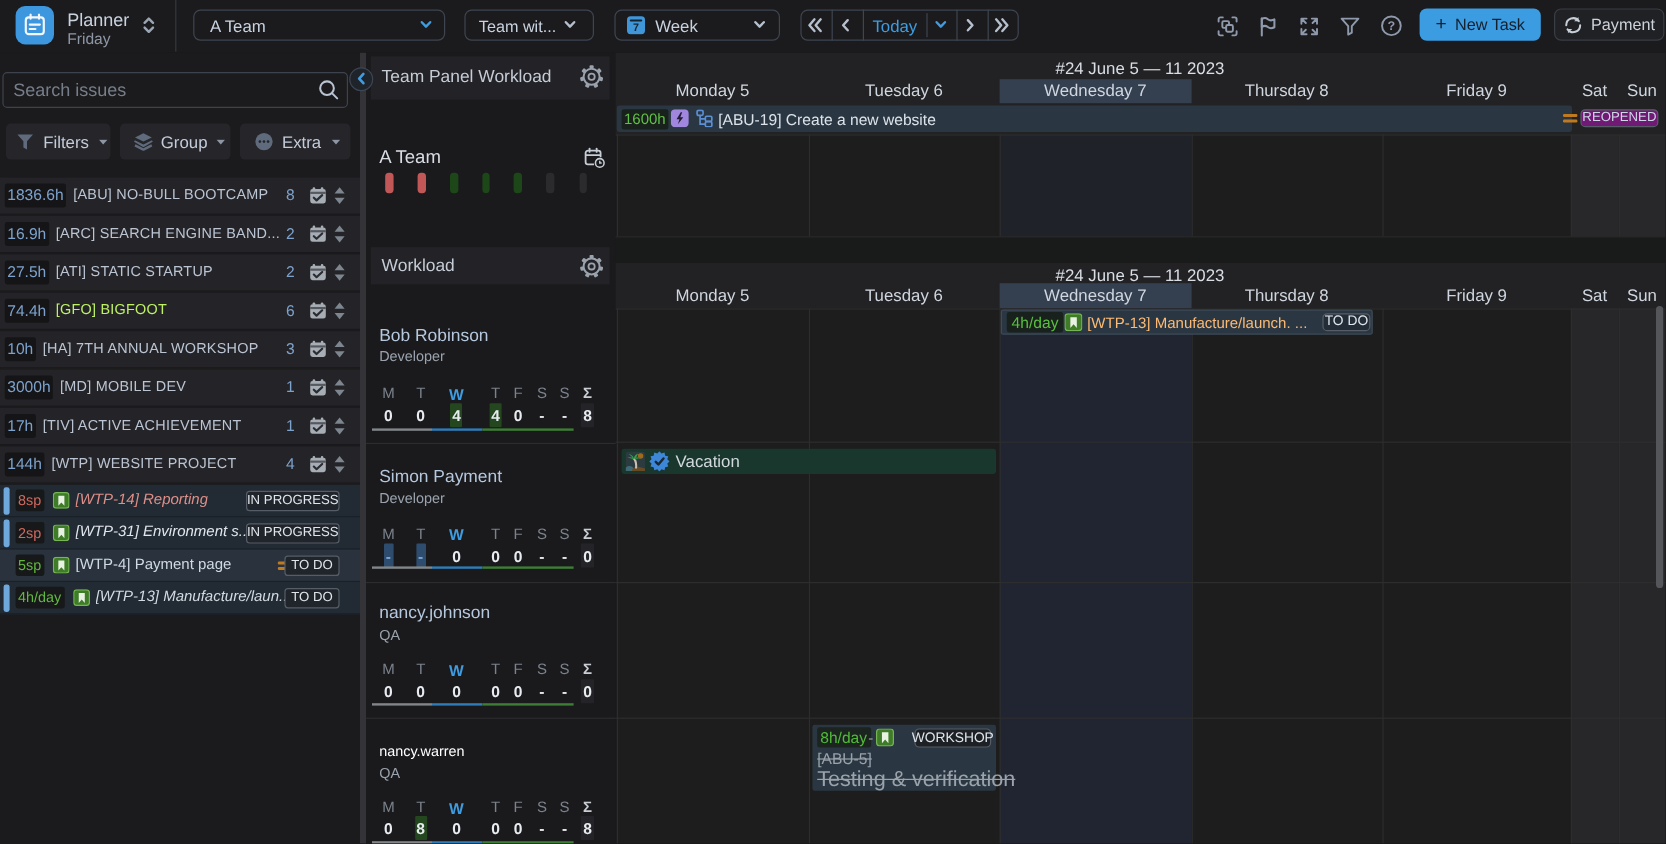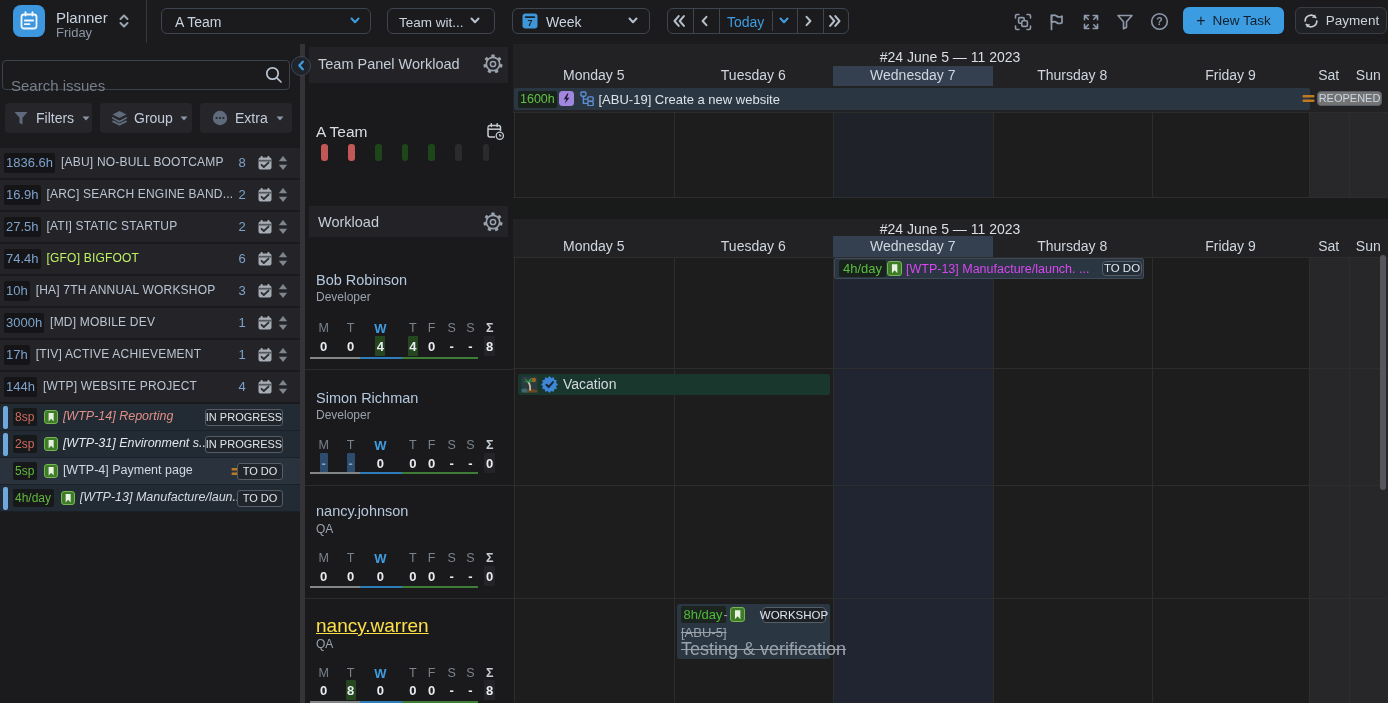--- a/index.html
+++ b/index.html
@@ -116,21 +116,21 @@
 <div style="position:absolute;left:1295px;top:7px;width:92px;height:27px;background:#202125;border:1px solid #393d44;border-radius:6px;display:flex;align-items:center;justify-content:center;color:#ccd3db;font-size:13.5px;">
     <svg width="16" height="16" viewBox="0 0 16 16">
       <path d="M13.8 8a5.8 5.8 0 0 1-10.5 3.4 M2.2 8A5.8 5.8 0 0 1 12.7 4.6" fill="none" stroke="#c6cdd6" stroke-width="1.7" stroke-linecap="round"></path>
       <path d="M12.4 1.2v3.6H8.8z" fill="#c6cdd6"></path>
       <path d="M3.6 14.8v-3.6h3.6z" fill="#c6cdd6"></path>
     </svg>
     <span style="margin-left:7px;">Payment</span>
   </div>
 <div style="position:absolute;left:0px;top:44px;width:300px;height:659px;background:#1b1b1d;"></div>
 <div style="position:absolute;left:2px;top:60px;width:288px;height:30px;border:1px solid #3d434d;border-radius:4px;"></div>
-<div style="position:absolute;left:11px;top:76px;font-size:15px;color:#767e8a;white-space:nowrap;line-height:19px;">Search issues</div>
+<div style="position:absolute;left:11px;top:66px;font-size:15px;color:#767e8a;white-space:nowrap;line-height:19px;">Search issues</div>
 <div class="ic" style="position:absolute;left:265px;top:66px;width:18px;height:18px;">
     <svg width="18" height="18" viewBox="0 0 18 18">
       <circle cx="7.5" cy="7.5" r="5.7" fill="none" stroke="#b9c3d2" stroke-width="1.7"></circle>
       <line x1="11.8" y1="11.8" x2="16" y2="16" stroke="#b9c3d2" stroke-width="1.7" stroke-linecap="round"></line>
     </svg>
   </div>
 <div style="position:absolute;left:5px;top:103px;width:87px;height:30px;background:#26262a;border-radius:4px;display:flex;align-items:center;color:#c2ccda;font-size:14px;padding-left:8px;">
     <svg width="16" height="15" viewBox="0 0 16 15">
       <path d="M1.5 1h13l-5 5.8v6.7l-3-1.5V6.8z" fill="#5f6b7c"></path>
     </svg>
@@ -438,21 +438,21 @@
 <div style="position:absolute;left:412.9px;top:338px;font-size:13px;color:#e8ecf0;white-space:nowrap;line-height:17px;transform:translateX(-50%);font-weight:bold;">4</div>
 <div style="position:absolute;left:431.7px;top:338px;font-size:13px;color:#e8ecf0;white-space:nowrap;line-height:17px;transform:translateX(-50%);font-weight:bold;">0</div>
 <div style="position:absolute;left:451.6px;top:338px;font-size:13px;color:#e8ecf0;white-space:nowrap;line-height:17px;transform:translateX(-50%);font-weight:bold;">-</div>
 <div style="position:absolute;left:470.5px;top:338px;font-size:13px;color:#e8ecf0;white-space:nowrap;line-height:17px;transform:translateX(-50%);font-weight:bold;">-</div>
 <div style="position:absolute;left:484.2px;top:336px;width:11px;height:20px;background:#242428;border-radius:1px;"></div>
 <div style="position:absolute;left:489.7px;top:338px;font-size:13px;color:#e8ecf0;white-space:nowrap;line-height:17px;transform:translateX(-50%);font-weight:bold;">8</div>
 <div style="position:absolute;left:310px;top:356.5px;width:50px;height:2.5px;background:#828689;"></div>
 <div style="position:absolute;left:360px;top:356.5px;width:41.5px;height:2.5px;background:#2e7cba;"></div>
 <div style="position:absolute;left:401.5px;top:356.5px;width:76.5px;height:2.5px;background:#3e7d35;"></div>
 <div style="position:absolute;left:305px;top:369px;width:208px;height:1px;background:#2c2c30;"></div>
-<div style="position:absolute;left:316px;top:388.5px;font-size:14.5px;color:#b6c8de;white-space:nowrap;line-height:18.5px;">Simon Richman</div>
+<div style="position:absolute;left:316px;top:388.5px;font-size:14.5px;color:#b6c8de;white-space:nowrap;line-height:18.5px;">Simon Payment</div>
 <div style="position:absolute;left:316px;top:407px;font-size:12px;color:#9aa3ad;white-space:nowrap;line-height:16px;">Developer</div>
 <div style="position:absolute;left:323.7px;top:436.5px;font-size:12.5px;color:#7a828c;white-space:nowrap;line-height:16.5px;transform:translateX(-50%);">M</div>
 <div style="position:absolute;left:350.6px;top:436.5px;font-size:12.5px;color:#7a828c;white-space:nowrap;line-height:16.5px;transform:translateX(-50%);">T</div>
 <div style="position:absolute;left:380.4px;top:436.5px;font-size:13px;color:#3f9ce0;white-space:nowrap;line-height:17px;transform:translateX(-50%);font-weight:bold;">W</div>
 <div style="position:absolute;left:412.9px;top:436.5px;font-size:12.5px;color:#7a828c;white-space:nowrap;line-height:16.5px;transform:translateX(-50%);">T</div>
 <div style="position:absolute;left:431.7px;top:436.5px;font-size:12.5px;color:#7a828c;white-space:nowrap;line-height:16.5px;transform:translateX(-50%);">F</div>
 <div style="position:absolute;left:451.6px;top:436.5px;font-size:12.5px;color:#7a828c;white-space:nowrap;line-height:16.5px;transform:translateX(-50%);">S</div>
 <div style="position:absolute;left:470.5px;top:436.5px;font-size:12.5px;color:#7a828c;white-space:nowrap;line-height:16.5px;transform:translateX(-50%);">S</div>
 <div style="position:absolute;left:489.7px;top:436.5px;font-size:12.5px;color:#c8cdd4;white-space:nowrap;line-height:16.5px;transform:translateX(-50%);font-weight:bold;">Σ</div>
 <div style="position:absolute;left:319.7px;top:452.5px;width:8px;height:20px;background:#2e4d6e;border-radius:1px;"></div>
@@ -486,21 +486,21 @@
 <div style="position:absolute;left:412.9px;top:567.5px;font-size:13px;color:#e8ecf0;white-space:nowrap;line-height:17px;transform:translateX(-50%);font-weight:bold;">0</div>
 <div style="position:absolute;left:431.7px;top:567.5px;font-size:13px;color:#e8ecf0;white-space:nowrap;line-height:17px;transform:translateX(-50%);font-weight:bold;">0</div>
 <div style="position:absolute;left:451.6px;top:567.5px;font-size:13px;color:#e8ecf0;white-space:nowrap;line-height:17px;transform:translateX(-50%);font-weight:bold;">-</div>
 <div style="position:absolute;left:470.5px;top:567.5px;font-size:13px;color:#e8ecf0;white-space:nowrap;line-height:17px;transform:translateX(-50%);font-weight:bold;">-</div>
 <div style="position:absolute;left:484.2px;top:565.5px;width:11px;height:20px;background:#242428;border-radius:1px;"></div>
 <div style="position:absolute;left:489.7px;top:567.5px;font-size:13px;color:#e8ecf0;white-space:nowrap;line-height:17px;transform:translateX(-50%);font-weight:bold;">0</div>
 <div style="position:absolute;left:310px;top:585.5px;width:50px;height:2.5px;background:#828689;"></div>
 <div style="position:absolute;left:360px;top:585.5px;width:41.5px;height:2.5px;background:#2e7cba;"></div>
 <div style="position:absolute;left:401.5px;top:585.5px;width:76.5px;height:2.5px;background:#3e7d35;"></div>
 <div style="position:absolute;left:305px;top:597.5px;width:208px;height:1px;background:#2c2c30;"></div>
-<div style="position:absolute;left:316px;top:616.5px;font-size:19px;color:#fde047;white-space:nowrap;line-height:18.5px;text-decoration:underline;">nancy.warren</div>
+<div style="position:absolute;left:316px;top:616.5px;font-size:12px;color:#ffffff;white-space:nowrap;line-height:18.5px;">nancy.warren</div>
 <div style="position:absolute;left:316px;top:636px;font-size:12px;color:#9aa3ad;white-space:nowrap;line-height:16px;">QA</div>
 <div style="position:absolute;left:323.7px;top:665px;font-size:12.5px;color:#7a828c;white-space:nowrap;line-height:16.5px;transform:translateX(-50%);">M</div>
 <div style="position:absolute;left:350.6px;top:665px;font-size:12.5px;color:#7a828c;white-space:nowrap;line-height:16.5px;transform:translateX(-50%);">T</div>
 <div style="position:absolute;left:380.4px;top:665px;font-size:13px;color:#3f9ce0;white-space:nowrap;line-height:17px;transform:translateX(-50%);font-weight:bold;">W</div>
 <div style="position:absolute;left:412.9px;top:665px;font-size:12.5px;color:#7a828c;white-space:nowrap;line-height:16.5px;transform:translateX(-50%);">T</div>
 <div style="position:absolute;left:431.7px;top:665px;font-size:12.5px;color:#7a828c;white-space:nowrap;line-height:16.5px;transform:translateX(-50%);">F</div>
 <div style="position:absolute;left:451.6px;top:665px;font-size:12.5px;color:#7a828c;white-space:nowrap;line-height:16.5px;transform:translateX(-50%);">S</div>
 <div style="position:absolute;left:470.5px;top:665px;font-size:12.5px;color:#7a828c;white-space:nowrap;line-height:16.5px;transform:translateX(-50%);">S</div>
 <div style="position:absolute;left:489.7px;top:665px;font-size:12.5px;color:#c8cdd4;white-space:nowrap;line-height:16.5px;transform:translateX(-50%);font-weight:bold;">Σ</div>
 <div style="position:absolute;left:323.7px;top:681.5px;font-size:13px;color:#e8ecf0;white-space:nowrap;line-height:17px;transform:translateX(-50%);font-weight:bold;">0</div>
@@ -542,21 +542,21 @@
       <rect x="7.8" y="10.4" width="5.4" height="4.2" rx="1.1" fill="none" stroke="#5b8fd4" stroke-width="1.4"></rect>
     </svg>
   </div>
 <div style="position:absolute;left:598.5px;top:91px;font-size:13px;color:#dbe2ea;white-space:nowrap;line-height:17px;">[ABU-19] Create a new website</div>
 <div class="ic" style="position:absolute;left:1302px;top:94px;width:13px;height:9px;">
     <svg width="13" height="9" viewBox="0 0 13 9">
       <rect x="0.5" y="1" width="12" height="2.4" rx="1" fill="#bf7a20"></rect>
       <rect x="0.5" y="5.6" width="12" height="2.4" rx="1" fill="#bf7a20"></rect>
     </svg>
   </div>
-<div style="position:absolute;left:1317px;top:90.5px;width:65px;height:15.5px;border:1.5px solid #575d66;border-radius:4px;background:#737373;color:#ccd6e4;font-size:11px;display:flex;align-items:center;justify-content:center;">REOPENED</div>
+<div style="position:absolute;left:1317px;top:90.5px;width:65px;height:15.5px;border:1.5px solid #575d66;border-radius:4px;background:#701a75;color:#ccd6e4;font-size:11px;display:flex;align-items:center;justify-content:center;">REOPENED</div>
 <div style="position:absolute;left:514px;top:111.5px;width:159.5px;height:85.0px;background:#1c1d1c;"></div>
 <div style="position:absolute;left:673.5px;top:111.5px;width:159.5px;height:85.0px;background:#1c1d1c;"></div>
 <div style="position:absolute;left:833px;top:111.5px;width:159.5px;height:85.0px;background:#1f2229;"></div>
 <div style="position:absolute;left:992.5px;top:111.5px;width:159.5px;height:85.0px;background:#1c1d1c;"></div>
 <div style="position:absolute;left:1152px;top:111.5px;width:157px;height:85.0px;background:#1c1d1c;"></div>
 <div style="position:absolute;left:1309px;top:111.5px;width:39.5px;height:85.0px;background:#28282a;"></div>
 <div style="position:absolute;left:1348.5px;top:111.5px;width:39.5px;height:85.0px;background:#28282a;"></div>
 <div style="position:absolute;left:514px;top:111.5px;width:1px;height:85.0px;background:#2d2d2e;"></div>
 <div style="position:absolute;left:673.5px;top:111.5px;width:1px;height:85.0px;background:#2d2d2e;"></div>
 <div style="position:absolute;left:833px;top:111.5px;width:1px;height:85.0px;background:#2d2d2e;"></div>
@@ -596,21 +596,21 @@
 <div style="position:absolute;left:513px;top:484.5px;width:875px;height:1px;background:#2d2d2e;"></div>
 <div style="position:absolute;left:513px;top:597.5px;width:875px;height:1px;background:#2d2d2e;"></div>
 <div style="position:absolute;left:834px;top:257.5px;width:310px;height:21.5px;background:#2a3742;border-radius:2px;border:1px solid #3e4a57;"></div>
 <div style="position:absolute;left:839px;top:260px;height:17px;background:#18211c;color:#5abf3f;font-size:13px;line-height:17px;padding:0 4px;border-radius:2px;white-space:nowrap;">4h/day</div>
 <div class="ic" style="position:absolute;left:887px;top:260.5px;width:15px;height:15px;">
     <svg width="15" height="15" viewBox="0 0 15 15">
       <rect x="0.5" y="0.5" width="14" height="14" rx="2.5" fill="#3e7c27" stroke="#77b554" stroke-width="1"></rect>
       <path d="M4.95 3.3h5.3999999999999995v9.0l-2.6999999999999997-3.0-2.6999999999999997 3.0z" fill="#e8f2e2"></path>
     </svg>
   </div>
-<div style="position:absolute;left:906px;top:260.5px;font-size:12.5px;color:#d946ef;white-space:nowrap;line-height:16.5px;max-width:194px;overflow:hidden;">[WTP-13] Manufacture/launch. ...</div>
+<div style="position:absolute;left:906px;top:260.5px;font-size:12.5px;color:#fdba74;white-space:nowrap;line-height:16.5px;max-width:194px;overflow:hidden;">[WTP-13] Manufacture/launch. ...</div>
 <div style="position:absolute;left:1102px;top:260.5px;width:40px;height:15.5px;border:1.5px solid #575d66;border-radius:4px;background:#232d37;color:#dfe5ec;font-size:11.5px;display:flex;align-items:center;justify-content:center;">TO DO</div>
 <div style="position:absolute;left:518px;top:373.5px;width:311.5px;height:21.5px;background:#1a372e;border-radius:2px;"></div>
 <div class="ic" style="position:absolute;left:521px;top:376px;width:17px;height:17px;">
     <svg width="17" height="17" viewBox="0 0 17 17">
       <rect x="0.5" y="0.5" width="16" height="16" rx="2" fill="#2b3b40"></rect>
       <circle cx="12.8" cy="4" r="2.3" fill="#a06a1d"></circle>
       <path d="M0.5 13.5c2-1.5 4-1.5 6 0v3h-6z" fill="#3f6a74"></path>
       <path d="M5.5 16.5c.3-2.5 2.5-4 5.5-3.5l5.5 1.5v2z" fill="#6a4a22"></path>
       <path d="M8.2 14.5C8.6 10.8 8 8.4 6.4 6.2l1.9-.5c1.5 2.4 2 5.3 1.6 8.8z" fill="#cdbfae"></path>
       <path d="M7 6.2C5.4 4.8 3.4 4.5 1.6 5.5c1.9 0 3.4.5 4.6 1.5z" fill="#2e8540"></path>

